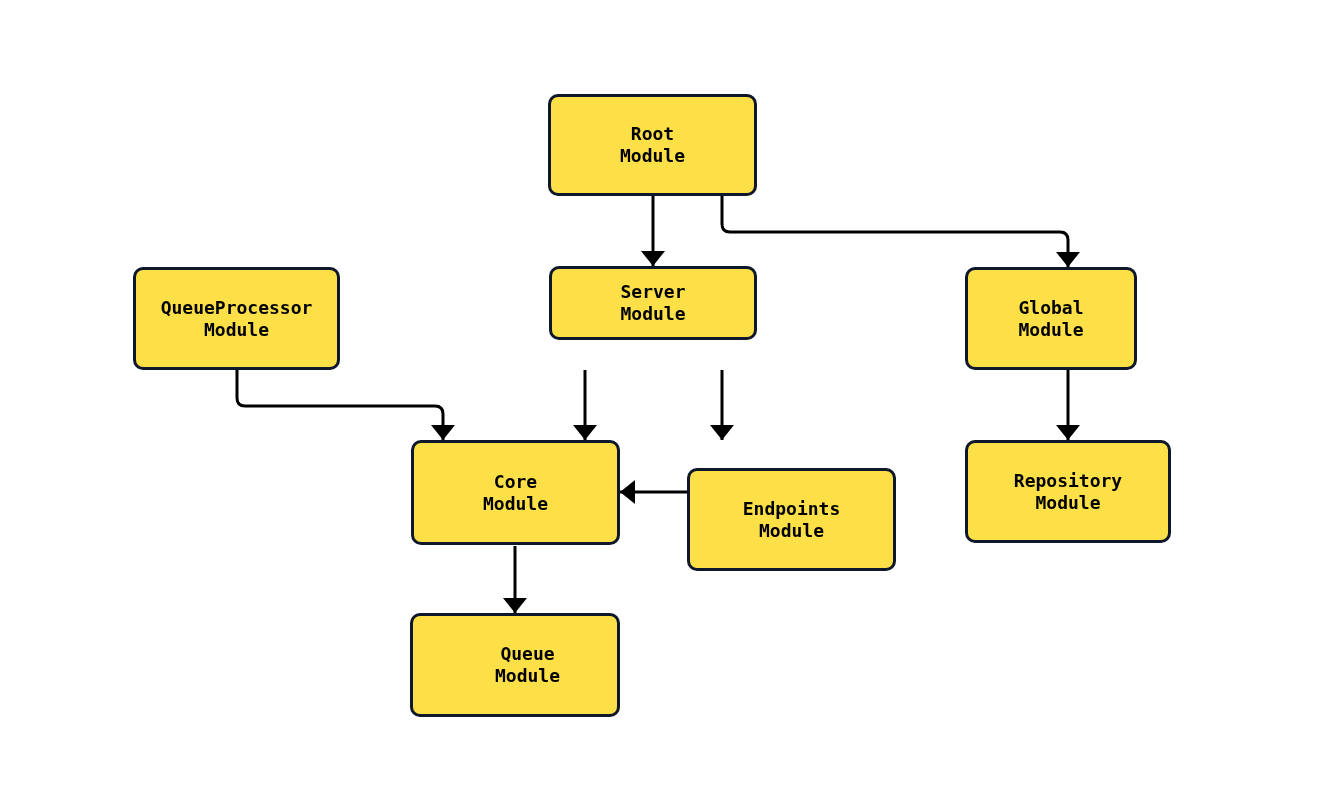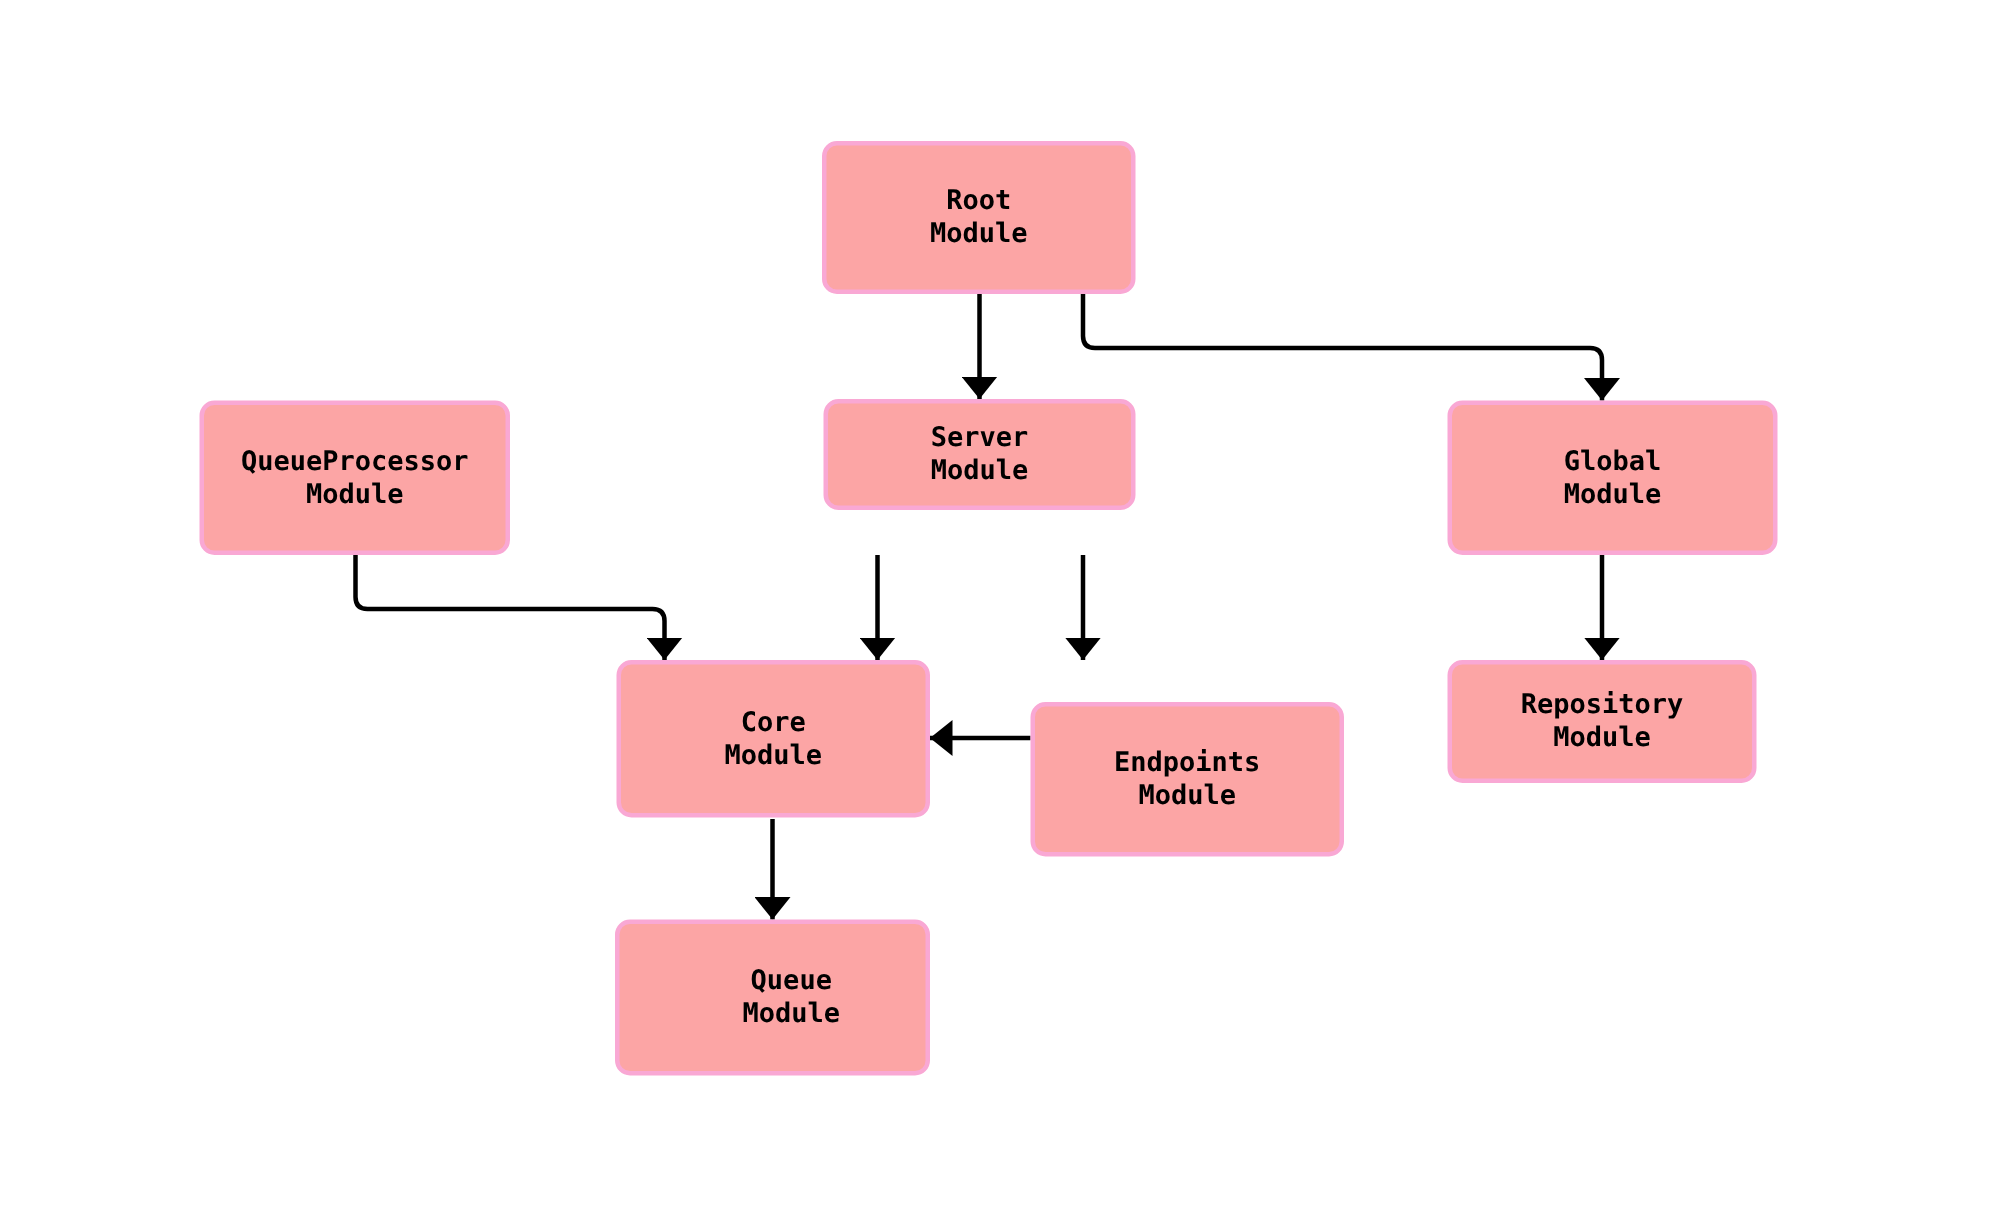--- a/index.html
+++ b/index.html
@@ -23,22 +23,22 @@
     height: 809px;
   }
   .edge-layer path {
     fill: none;
     stroke: #000000;
     stroke-width: 3;
   }
   .node {
     position: absolute;
     box-sizing: border-box;
-    background: #fca5a5;
-    border: 3px solid #f9a8d4;
+    background: #fde047;
+    border: 3px solid #0f172a;
     border-radius: 10px;
     display: flex;
     align-items: center;
     justify-content: center;
     text-align: center;
   }
   .node-label {
     font-weight: bold;
     font-size: 18px;
     line-height: 22px;
@@ -75,36 +75,36 @@
   <div class="node" style="left:133px; top:267px; width:207px; height:103px;justify-content:center;">
     <span class="node-label">QueueProcessor
 Module</span>
   </div>
 
   <div class="node" style="left:549px; top:266px; width:208px; height:74px;">
     <span class="node-label">Server
 Module</span>
   </div>
 
-  <div class="node" style="left:965px; top:267px; width:220px; height:103px;">
+  <div class="node" style="left:965px; top:267px; width:172px; height:103px;">
     <span class="node-label">Global
 Module</span>
   </div>
 
   <div class="node" style="left:411px; top:440px; width:209px; height:105px;text-align:center;">
     <span class="node-label">Core
 Module</span>
   </div>
 
   <div class="node" style="left:687px; top:440px; width:209px; height:103px;margin-top:28px;">
     <span class="node-label">Endpoints
 Module</span>
   </div>
 
-  <div class="node" style="left:965px; top:440px; width:206px; height:82px;">
+  <div class="node" style="left:965px; top:440px; width:206px; height:103px;">
     <span class="node-label">Repository
 Module</span>
   </div>
 
   <div class="node" style="left:410px; top:613px; width:210px; height:104px;padding-left:25px;">
     <span class="node-label">Queue
 Module</span>
   </div>
 
 </div>

